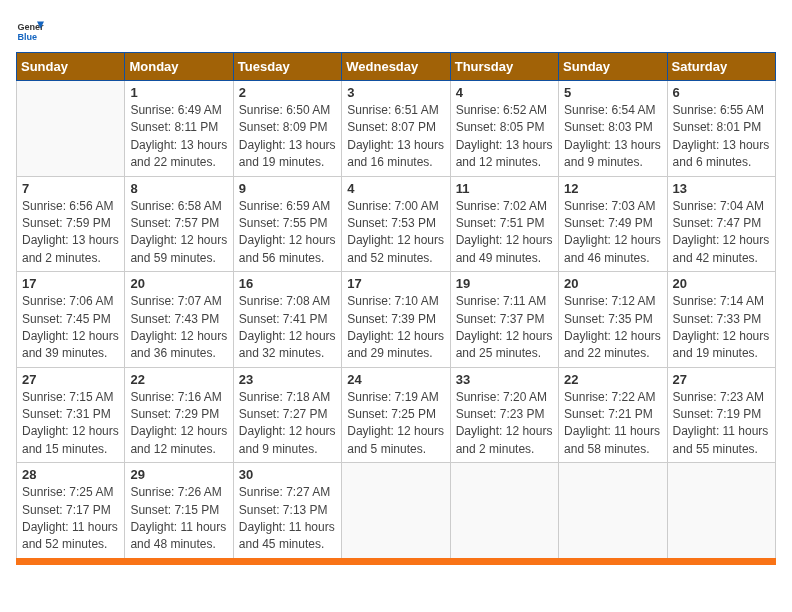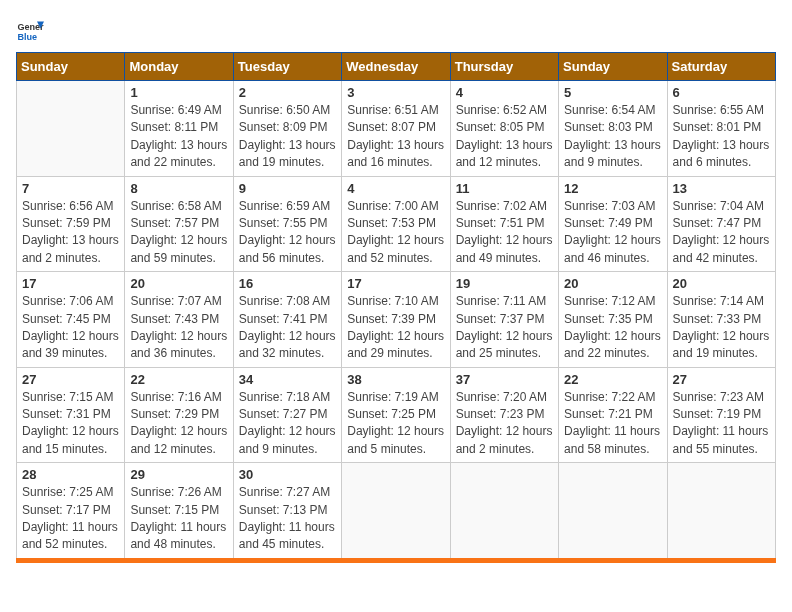--- a/index.html
+++ b/index.html
@@ -70,21 +70,21 @@
       color: #333;
       display: block;
       margin-bottom: 2px;
     }
     .day-info {
       font-size: 12px;
       color: #444;
       line-height: 1.45;
     }
     .calendar tr:last-child td {
-      border-bottom: 5px solid #f97316;
+      border-bottom: 7px solid #f97316;
     }
   </style>
 </head>
 <body>
 
 <div class="header-area">
   <div class="logo">
     <svg class="logo-icon" viewBox="0 0 40 40">
       <text x="2" y="20" font-size="13" font-weight="bold" fill="#333">General</text>
       <text x="2" y="34" font-size="13" font-weight="bold" fill="#1565c0">Blue</text>
@@ -200,29 +200,29 @@
       <tr>
         <td>
           <span class="day-number">27</span>
           <div class="day-info">Sunrise: 7:15 AM<br>Sunset: 7:31 PM<br>Daylight: 12 hours and 15 minutes.</div>
         </td>
         <td>
           <span class="day-number">22</span>
           <div class="day-info">Sunrise: 7:16 AM<br>Sunset: 7:29 PM<br>Daylight: 12 hours and 12 minutes.</div>
         </td>
         <td>
-          <span class="day-number">34</span>
+          <span class="day-number">23</span>
           <div class="day-info">Sunrise: 7:18 AM<br>Sunset: 7:27 PM<br>Daylight: 12 hours and 9 minutes.</div>
         </td>
         <td>
-          <span class="day-number">38</span>
+          <span class="day-number">24</span>
           <div class="day-info">Sunrise: 7:19 AM<br>Sunset: 7:25 PM<br>Daylight: 12 hours and 5 minutes.</div>
         </td>
         <td>
-          <span class="day-number">37</span>
+          <span class="day-number">33</span>
           <div class="day-info">Sunrise: 7:20 AM<br>Sunset: 7:23 PM<br>Daylight: 12 hours and 2 minutes.</div>
         </td>
         <td>
           <span class="day-number">22</span>
           <div class="day-info">Sunrise: 7:22 AM<br>Sunset: 7:21 PM<br>Daylight: 11 hours and 58 minutes.</div>
         </td>
         <td>
           <span class="day-number">27</span>
           <div class="day-info">Sunrise: 7:23 AM<br>Sunset: 7:19 PM<br>Daylight: 11 hours and 55 minutes.</div>
         </td>

